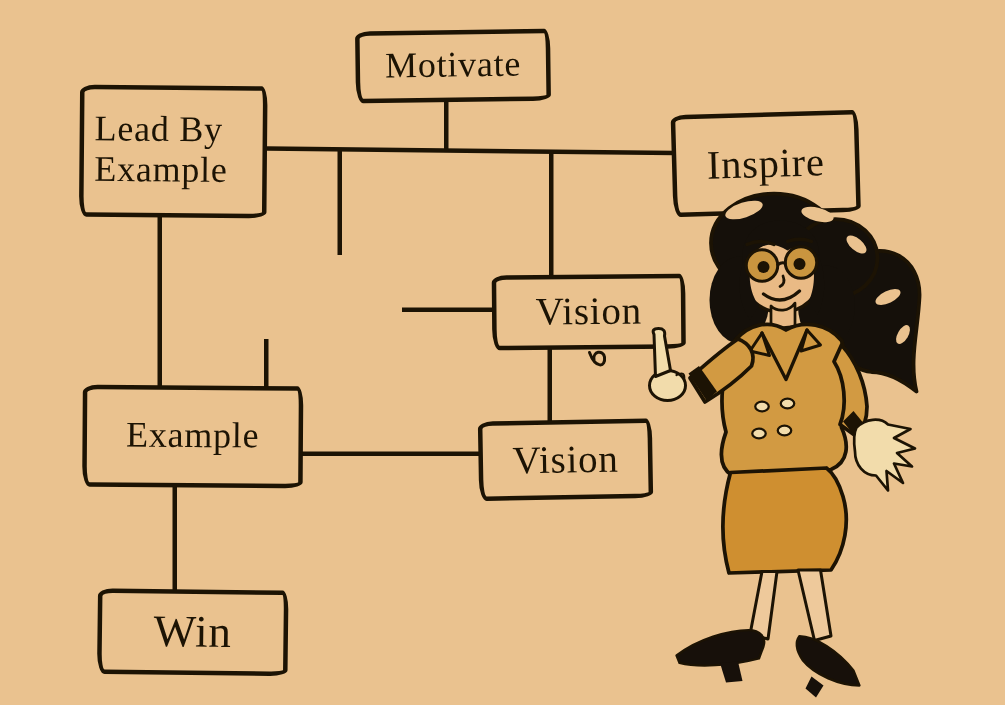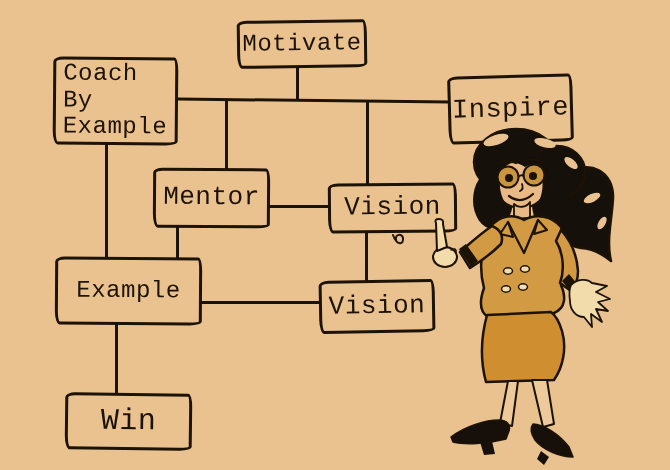--- a/index.html
+++ b/index.html
@@ -1,19 +1,19 @@
 <!DOCTYPE html>
 <html><head>
 <meta charset="utf-8">
 <style>
   html,body{margin:0;padding:0;background:#9a9a9a;}
   .canvas{
     position:relative;width:670px;height:470px;overflow:hidden;
     background:#eac28f;
-    font-family:Liberation Mono, monospace;
+    font-family:Liberation Serif, serif;
     color:#1c1304;
   }
   
   .node{
     position:absolute;box-sizing:border-box;
     border:3px solid #1c1304;background:transparent;
     display:flex;align-items:center;justify-content:center;
     text-align:center;
     border-radius:10px 4px 12px 5px / 5px 13px 4px 14px;
   }
@@ -55,28 +55,25 @@
   <div class="edge" id="e6"></div>
   <div class="edge" id="e7"></div>
   <div class="edge" id="e8"></div>
   <div class="edge" id="e9"></div>
   <div class="edge" id="e10"></div>
 
   <div class="node" id="node-motivate">
     <span class="node-label">Motivate</span>
   </div>
   <div class="node" id="node-lead-by-example">
-    <span class="node-label">Coach By
+    <span class="node-label">Lead By
 Example</span>
   </div>
   <div class="node" id="node-inspire">
     <span class="node-label">Inspire</span>
-  </div>
-  <div class="node" id="node-mentor">
-    <span class="node-label">Mentor</span>
   </div>
   <div class="node" id="node-coach">
     <span class="node-label">Vision</span>
   </div>
   <div class="node" id="node-teamwork">
     <span class="node-label">Example</span>
   </div>
   <div class="node" id="node-vision">
     <span class="node-label">Vision</span>
   </div>

